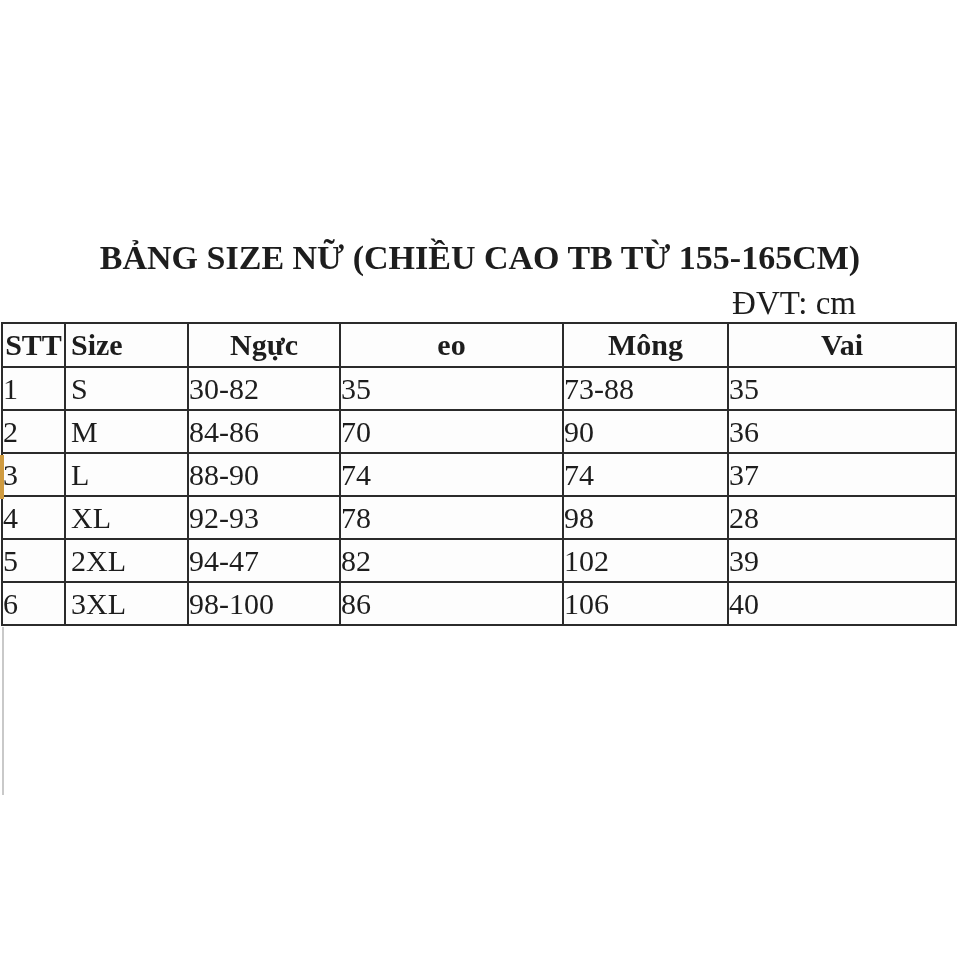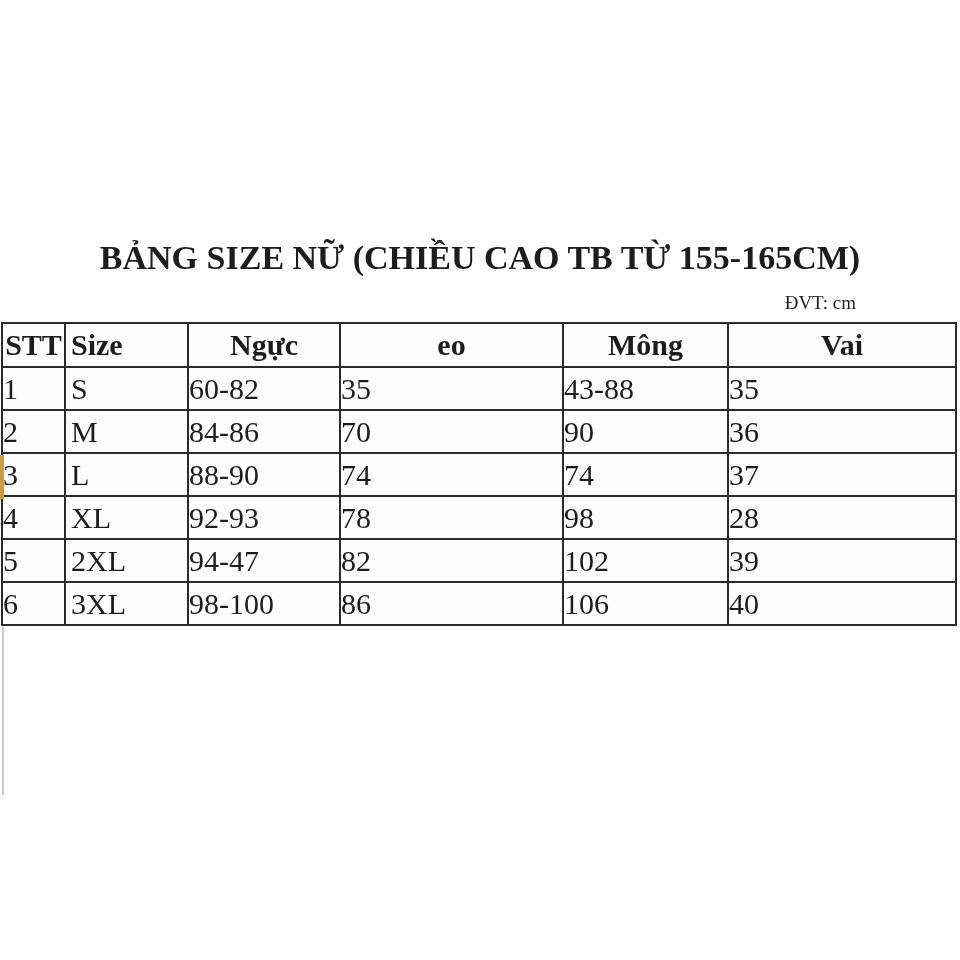--- a/index.html
+++ b/index.html
@@ -19,21 +19,21 @@
   }
   .canvas{position:relative;width:960px;height:925px;background:var(--background);}
   .title{
     position:absolute;top:238px;left:0;width:960px;
     text-align:center;
     font-size:34px;font-weight:bold;line-height:40px;
     white-space:nowrap;
   }
   .unit{
     position:absolute;top:287px;right:104px;
-    font-size:19px;line-height:32px;
+    font-size:33px;line-height:32px;
   }
   table.size-table{
     position:absolute;top:322px;left:1px;
     width:954px;
     border-collapse:collapse;
     table-layout:fixed;
   }
   table.size-table th,
   table.size-table td{
     border:2px solid var(--border);
@@ -88,23 +88,23 @@
           <th class="c2">Ngực</th>
           <th class="c3">eo</th>
           <th class="c4">Mông</th>
           <th class="c5">Vai</th>
         </tr>
     </thead>
     <tbody>
         <tr>
           <td class="c0">1</td>
           <td class="c1">S</td>
-          <td class="c2">60-82</td>
+          <td class="c2">30-82</td>
           <td class="c3">35</td>
-          <td class="c4">43-88</td>
+          <td class="c4">73-88</td>
           <td class="c5">35</td>
         </tr>
         <tr>
           <td class="c0">2</td>
           <td class="c1">M</td>
           <td class="c2">84-86</td>
           <td class="c3">70</td>
           <td class="c4">90</td>
           <td class="c5">36</td>
         </tr>

